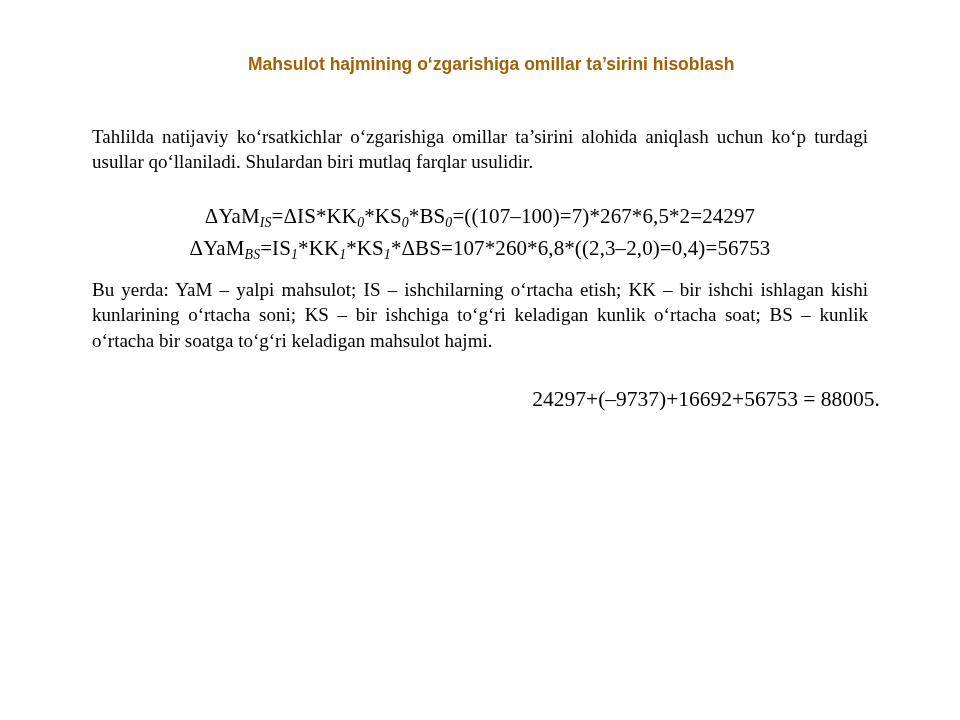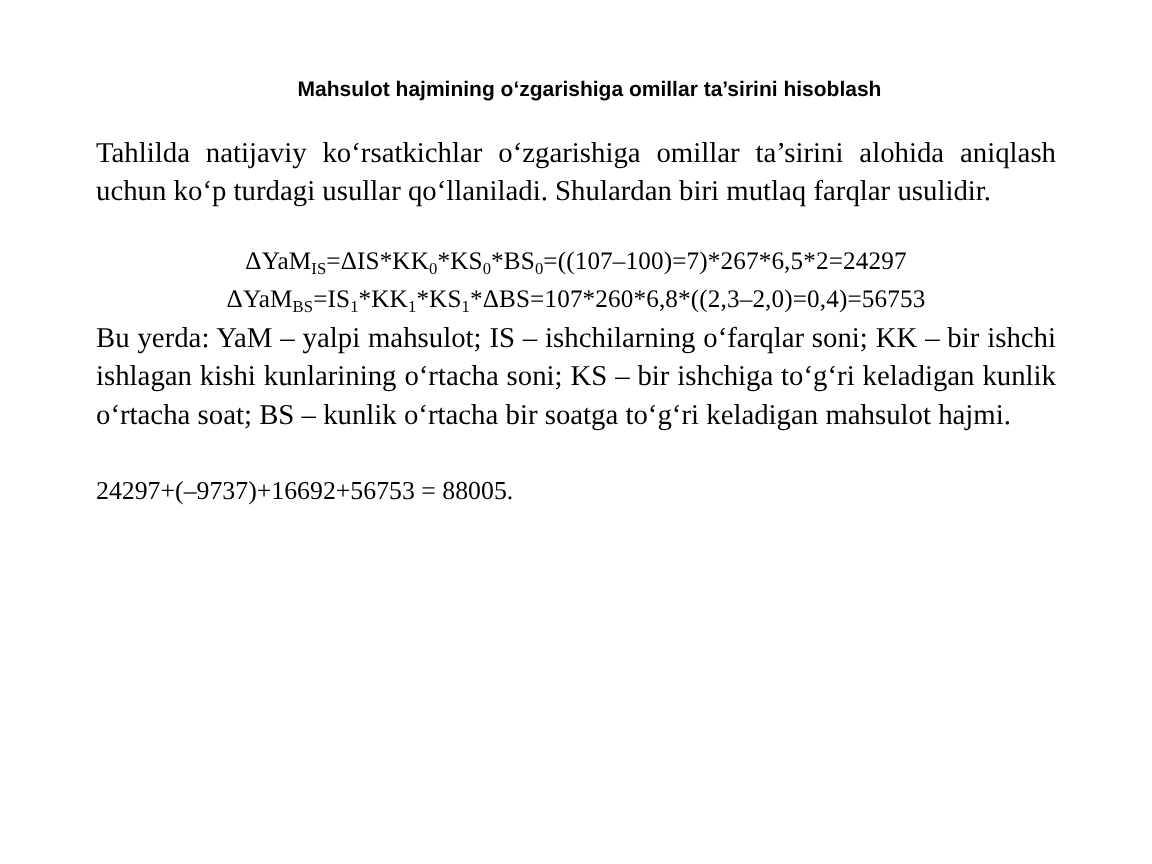--- a/index.html
+++ b/index.html
@@ -16,37 +16,37 @@
   }
   .slide {
     position: relative;
     width: 960px;
     height: 720px;
     box-sizing: border-box;
   }
   .title {
     position: absolute;
     left: 248px;
-    top: 62px;
+    top: 52px;
     width: 560px;
     font-family: "Liberation Sans", sans-serif;
     font-weight: bold;
     font-size: 17.5px;
     line-height: 1.45;
-    color: #000000;
+    color: #a16207;
   }
   .body-block {
     position: absolute;
     left: 80px;
     top: 112px;
     width: 800px;
   }
   p.para {
-    margin: 0;
-    font-size: 24px;
+    margin: 12px;
+    font-size: 19px;
     line-height: 1.34;
     text-align: justify;
     text-justify: inter-word;
   }
   p.para.indent {
     text-indent: 44px;
   }
   .formulas {
     margin-top: 26px;
     text-align: center;
@@ -55,45 +55,46 @@
     font-size: 21px;
     line-height: 1.52;
     white-space: nowrap;
     letter-spacing: 0.1px;
   }
   .formula sub {
     font-size: 0.66em;
     vertical-align: baseline;
     position: relative;
     top: 0.28em;
+    font-style: italic;
   }
   .legend {
     margin-top: 32px;
   }
   .total {
     margin-top: 34px;
-    text-align: left;
+    text-align: right;
     font-size: 21.5px;
   }
 </style>
 </head>
 <body>
 
 <div class="slide">
 
   <div class="title">Mahsulot hajmining o‘zgarishiga omillar ta’sirini hisoblash</div>
 
   <div class="body-block">
 
     <p class="para">Tahlilda natijaviy ko‘rsatkichlar o‘zgarishiga omillar ta’sirini alohida aniqlash uchun ko‘p turdagi usullar qo‘llaniladi. Shulardan biri mutlaq farqlar usulidir.</p>
 
 
     <div class="formulas">
       <div class="formula"><span>ΔYaM</span><sub>IS</sub><span>=ΔIS*KK</span><sub>0</sub><span>*KS</span><sub>0</sub><span>*BS</span><sub>0</sub><span>=((107–100)=7)*267*6,5*2=24297</span></div>
       <div class="formula"><span>ΔYaM</span><sub>BS</sub><span>=IS</span><sub>1</sub><span>*KK</span><sub>1</sub><span>*KS</span><sub>1</sub><span>*ΔBS=107*260*6,8*((2,3–2,0)=0,4)=56753</span></div>
     </div>
 
-    <p class="para legend">Bu yerda: YaM – yalpi mahsulot; IS – ishchilarning o‘farqlar soni; KK – bir ishchi ishlagan kishi kunlarining o‘rtacha soni; KS – bir ishchiga to‘g‘ri keladigan kunlik o‘rtacha soat; BS – kunlik o‘rtacha bir soatga to‘g‘ri keladigan mahsulot hajmi.</p>
+    <p class="para legend">Bu yerda: YaM – yalpi mahsulot; IS – ishchilarning o‘rtacha etish; KK – bir ishchi ishlagan kishi kunlarining o‘rtacha soni; KS – bir ishchiga to‘g‘ri keladigan kunlik o‘rtacha soat; BS – kunlik o‘rtacha bir soatga to‘g‘ri keladigan mahsulot hajmi.</p>
 
     <div class="total">24297+(–9737)+16692+56753 = 88005.</div>
 
   </div>
 </div>
 
 </body></html>

